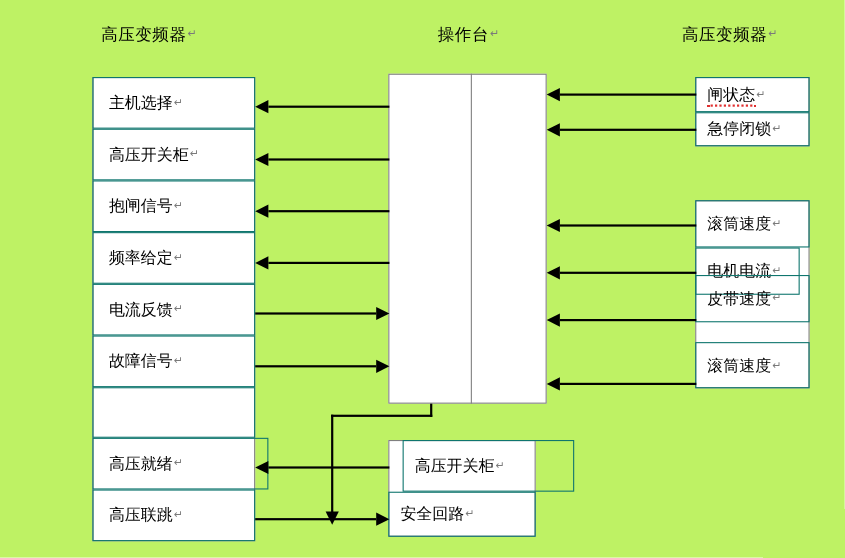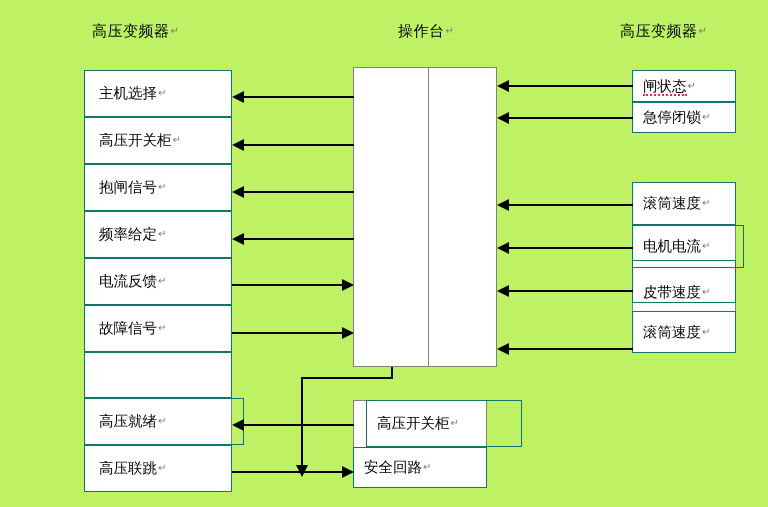--- a/index.html
+++ b/index.html
@@ -175,26 +175,26 @@
       <span>急停闭锁</span><span class="pilcrow">↵</span>
     </span>
   </div>
 
   <div class="group" style="left:632px; top:182px; width:104px; height:171px;"></div>
   <div class="cell" style="left:632px; top:182px; width:104px; height:43px;">
     <span class="cell-label pad-left-sm">
       <span>滚筒速度</span><span class="pilcrow">↵</span>
     </span>
   </div>
-  <div class="cell" style="left:632px; top:225px; width:112px; height:43px;">
+  <div class="cell" style="left:632px; top:225px; width:95px; height:43px;">
     <span class="cell-label pad-left-sm">
       <span>电机电流</span><span class="pilcrow">↵</span>
     </span>
   </div>
-  <div class="cell" style="left:632px; top:260px; width:104px; height:43px;align-items:flex-end;">
+  <div class="cell" style="left:632px; top:250px; width:104px; height:43px;">
     <span class="cell-label pad-left-sm">
       <span>皮带速度</span><span class="pilcrow">↵</span>
     </span>
   </div>
   <div class="cell" style="left:632px; top:311px; width:104px; height:42px;">
     <span class="cell-label pad-left-sm">
       <span>滚筒速度</span><span class="pilcrow">↵</span>
     </span>
   </div>
 

